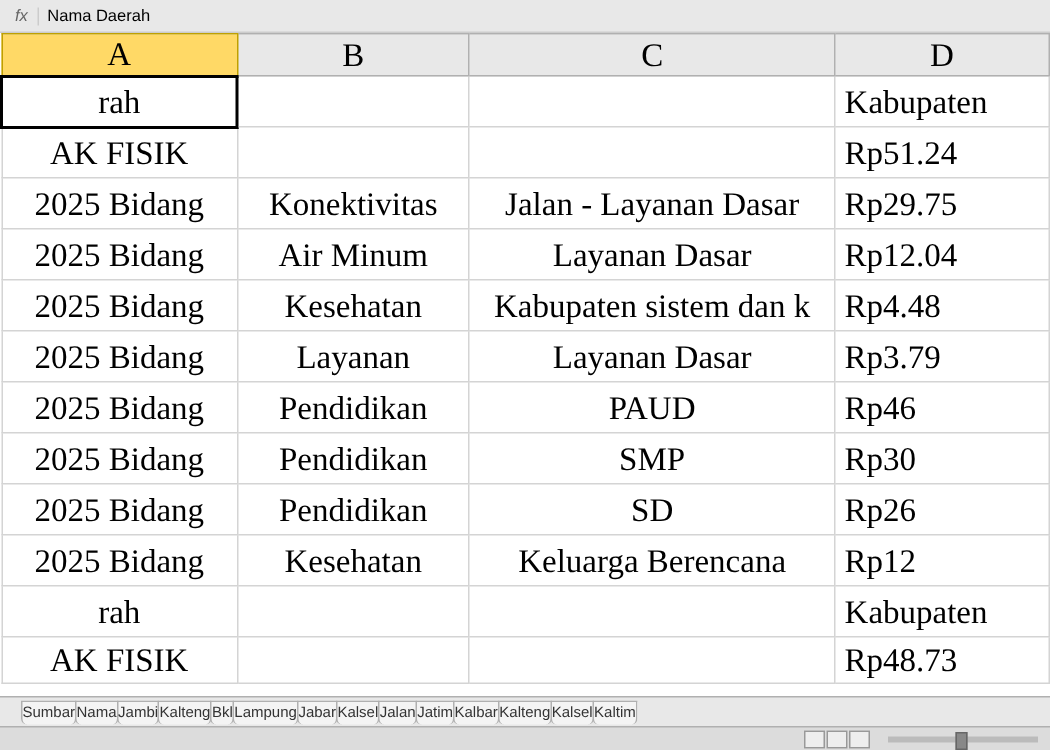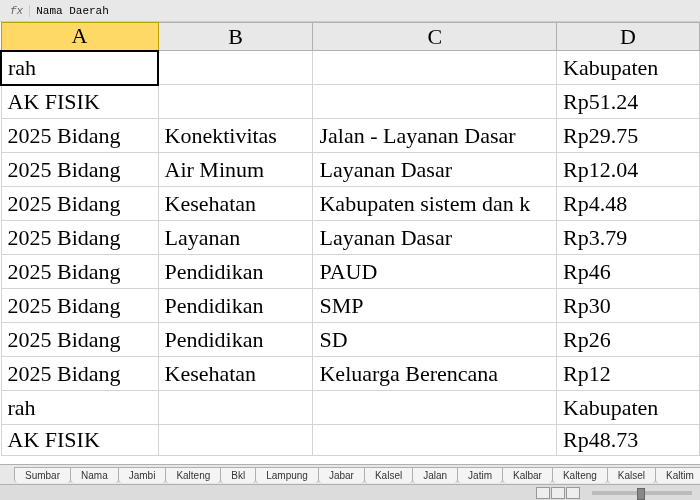--- a/index.html
+++ b/index.html
@@ -11,21 +11,20 @@
       height: 500px;
     }
     .formula-bar {
       display: flex;
       align-items: center;
       background: #e8e8e8;
       border-bottom: 1px solid #ccc;
       height: 22px;
       padding: 0 4px;
       font-size: 11px;
-      font-family: Liberation Mono, monospace;
     }
     .formula-bar .fx {
       padding: 0 6px;
       font-style: italic;
       color: #666;
       border-right: 1px solid #ccc;
       margin-right: 6px;
     }
     .formula-bar .cell-content {
       color: #000;
@@ -49,22 +48,23 @@
       border: 1px solid #bfa000;
     }
     .spreadsheet td {
       border: 1px solid #d4d4d4;
       font-family: "Times New Roman", serif;
       font-size: 22px;
       padding: 2px 6px;
       height: 34px;
       white-space: nowrap;
       overflow: hidden;
-    }
-    .spreadsheet td.colA { text-align: left; }
+      text-align: center;
+    }
+    .spreadsheet td.colA { text-align: center; }
     .spreadsheet td.colD { text-align: left; }
     .spreadsheet td.active {
       border: 2px solid #000;
       position: relative;
     }
     .spreadsheet .last-row td {
       height: 24px;
     }
     col.cA { width: 156px; }
     col.cB { width: 154px; }
@@ -78,21 +78,21 @@
       height: 20px;
       background: #e8e8e8;
       border-top: 1px solid #b0b0b0;
       display: flex;
       align-items: center;
       font-size: 10px;
       overflow: hidden;
       padding-left: 14px;
     }
     .sheet-tabs .tab {
-      padding: 2px 10px;
+      padding: 2px 0;
       background: #f4f4f4;
       border: 1px solid #b0b0b0;
       border-bottom: none;
       border-radius: 0 0 4px 4px;
       margin-right: -1px;
       cursor: pointer;
       color: #333;
       white-space: nowrap;
     }
     .status-bar {

